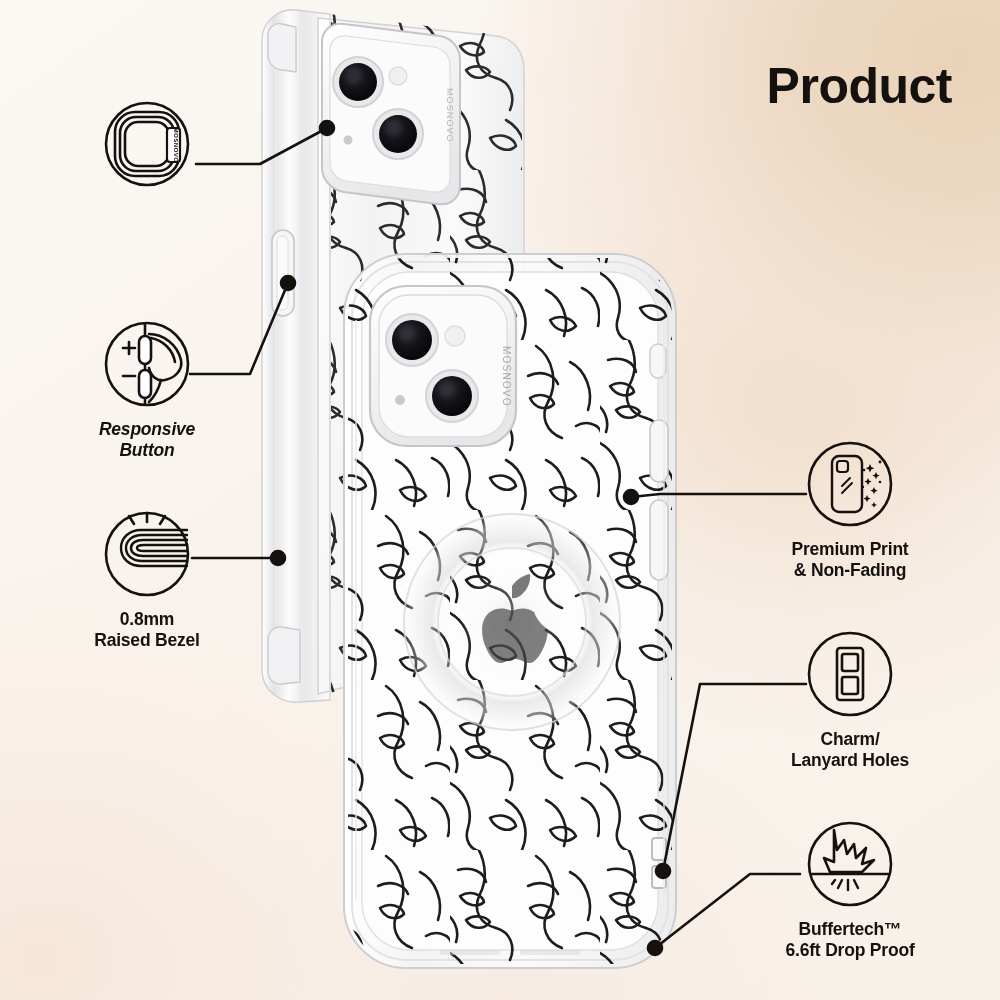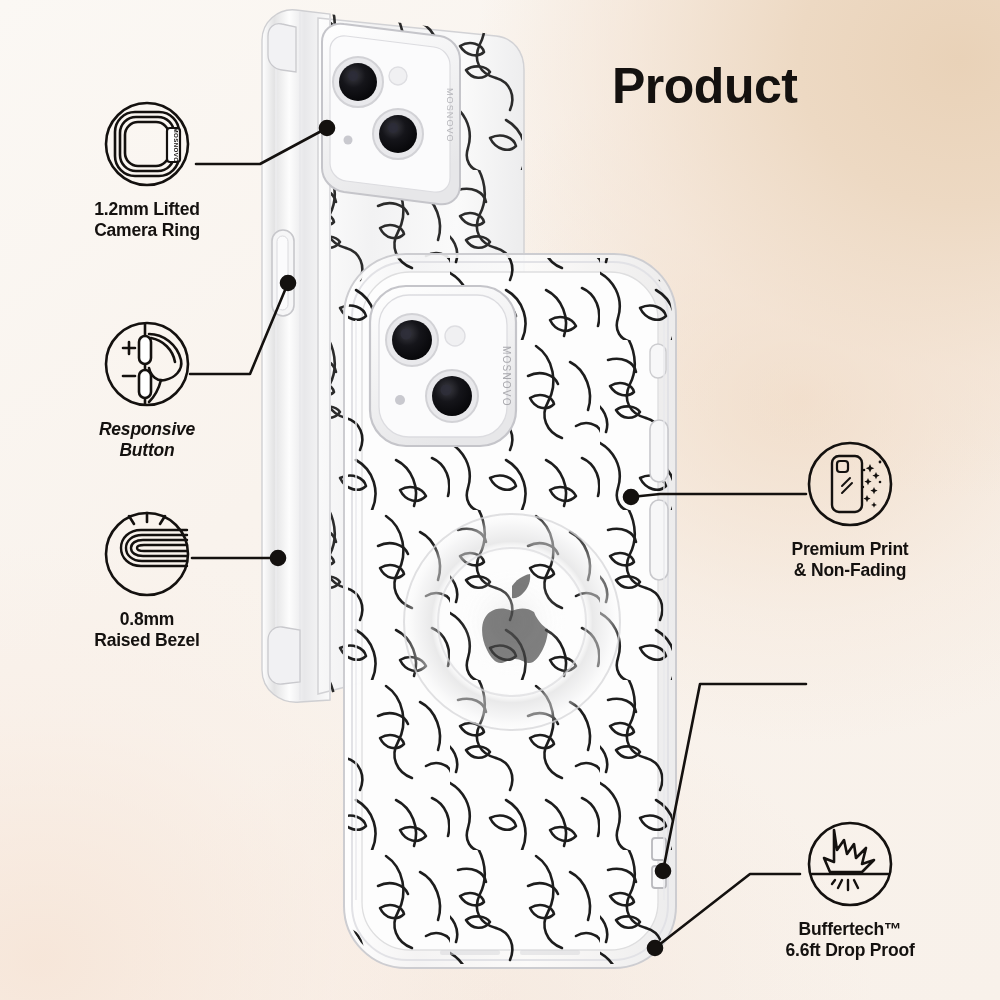--- a/index.html
+++ b/index.html
@@ -31,21 +31,21 @@
       radial-gradient(ellipse 500px 400px at 50% 100%, rgba(244,228,216,0.5) 0%, rgba(250,244,238,0) 75%),
       linear-gradient(145deg, #fbf8f4 0%, #f9f3ed 40%, #f8f1ea 100%);
   }
 
   
   .title {
     position: absolute;
     right: 48px;
     top: 58px;
     width: 340px;
-    text-align: left;
+    text-align: right;
     font-weight: bold;
     font-size: 50px;
     line-height: 1.12;
     color: #14110f;
     letter-spacing: -0.5px;
   }
   .title .l2 { display:block; }
 
   
   .feature {
@@ -300,22 +300,20 @@
           <rect x="14" y="14" width="64" height="64" rx="20"></rect>
           <rect x="19" y="19" width="54" height="54" rx="16"></rect>
           <rect x="24" y="24" width="44" height="44" rx="13"></rect>
         </g>
         <g>
           <rect x="66" y="30" width="13" height="34" rx="3" fill="#ffffff" stroke="#14110f" stroke-width="2.2"></rect>
           <text x="72.5" y="47" transform="rotate(90 72.5 47)" text-anchor="middle" font-family="Liberation Sans, sans-serif" font-size="6.2" font-weight="bold" letter-spacing="0.4" fill="#14110f">MOSNOVO</text>
         </g>
       </svg>
     </div>
-    <div class="caption">1.2mm Lifted
-Camera Ring</div>
   </div>
 
   <div class="feature f2">
     <div class="icon-wrap">
       <svg width="92" height="92" viewBox="0 0 92 92">
         <circle cx="46" cy="46" r="41" fill="none" stroke="#14110f" stroke-width="2.6"></circle>
         <g fill="none" stroke="#14110f" stroke-width="2.6" stroke-linecap="round">
 
           <path d="M44,6 L44,86"></path>
           <rect x="38" y="18" width="12" height="28" rx="6" fill="#ffffff"></rect>
@@ -377,20 +375,32 @@
           <circle cx="60" cy="32" r="1.3"></circle>
           <circle cx="76" cy="44" r="1.3"></circle>
           <circle cx="59" cy="49" r="1.2"></circle>
         </g>
       </svg>
     </div>
     <div class="caption">Premium Print
 &amp; Non-Fading</div>
   </div>
 
+  <div class="feature f5">
+    <div class="icon-wrap">
+      <svg width="92" height="92" viewBox="0 0 92 92">
+        <circle cx="46" cy="46" r="41" fill="none" stroke="#14110f" stroke-width="2.6"></circle>
+        <rect x="33" y="20" width="26" height="52" rx="3" fill="none" stroke="#14110f" stroke-width="2.6"></rect>
+        <rect x="38" y="26" width="16" height="17" rx="2" fill="none" stroke="#14110f" stroke-width="2.6"></rect>
+        <rect x="38" y="49" width="16" height="17" rx="2" fill="none" stroke="#14110f" stroke-width="2.6"></rect>
+      </svg>
+    </div>
+    <div class="caption">Charm/
+Lanyard Holes</div>
+  </div>
 
   <div class="feature f6">
     <div class="icon-wrap">
       <svg width="92" height="92" viewBox="0 0 92 92">
         <circle cx="46" cy="46" r="41" fill="none" stroke="#14110f" stroke-width="2.6"></circle>
         <path d="M30,12 L33,32 L40,22 L43,36 L50,26 L52,40 L62,30 L58,46 L70,42 L58,54 L26,54 L20,40 L30,44 Z" fill="none" stroke="#14110f" stroke-width="2.6" stroke-linejoin="round"></path>
         <path d="M8,56 L84,56" stroke="#14110f" stroke-width="2.6" stroke-linecap="round"></path>
         <g stroke="#14110f" stroke-width="2.4" stroke-linecap="round">
           <path d="M34,70 L38,62"></path>
           <path d="M44,72 L44,62"></path>

